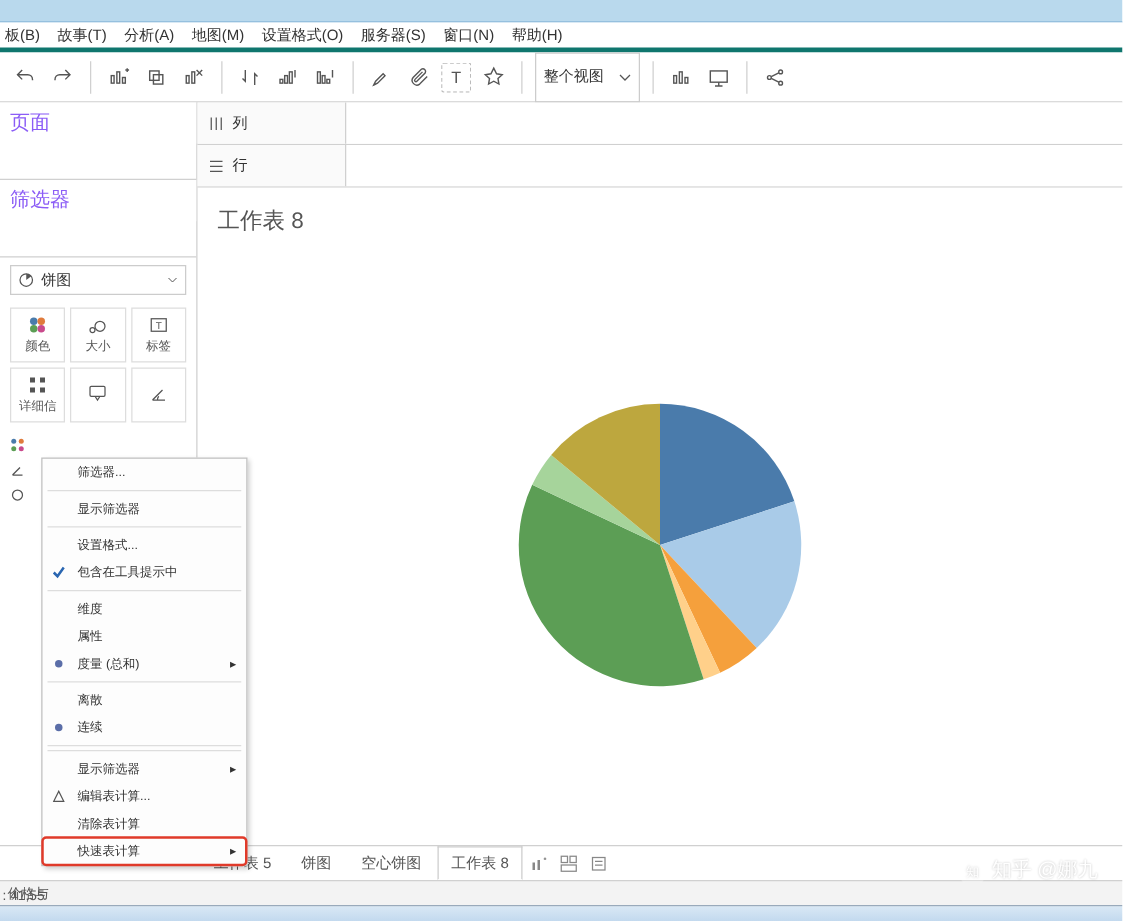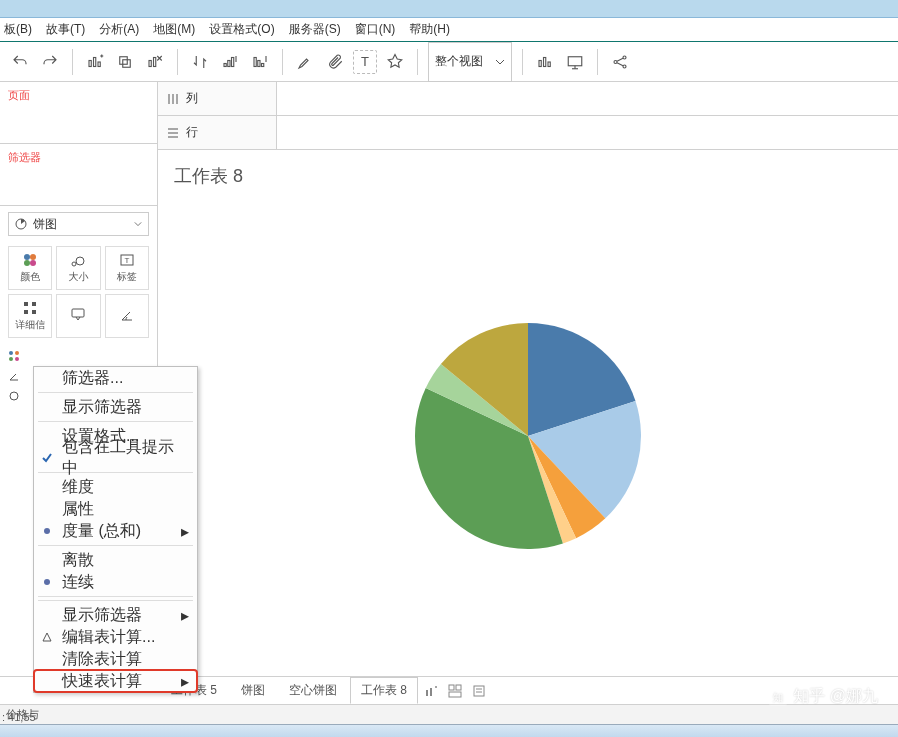--- a/index.html
+++ b/index.html
@@ -2,21 +2,21 @@
 <html><head>
 <meta charset="utf-8">
 <style>
 * { box-sizing: border-box; margin: 0; padding: 0; font-family: "Microsoft YaHei", Arial, sans-serif; }
 body { width: 898px; height: 737px; background: #fff; overflow: hidden; font-size: 12px; color: #333; position: relative; }
 
 
 .title-strip { height: 18px; background: #b9d9ed; border-bottom: 1px solid #8ab8d9; }
 
 
-.menubar { height: 24px; background: #fff; display: flex; align-items: center; padding-left: 4px; border-bottom: 1px solid #0f766e; }
+.menubar { height: 24px; background: #fff; display: flex; align-items: center; padding-left: 4px; border-bottom: 4px solid #0f766e; }
 .menubar span { margin-right: 14px; cursor: default; }
 
 
 .toolbar { height: 40px; background: #fff; border-bottom: 1px solid #d0d0d0; display: flex; align-items: center; padding: 0 8px; gap: 6px; }
 .toolbar .sep { width: 1px; height: 26px; background: #d0d0d0; margin: 0 4px; }
 .tbtn { width: 24px; height: 24px; display: flex; align-items: center; justify-content: center; color: #555; border-radius: 2px; }
 .tbtn svg { width: 18px; height: 18px; stroke: #555; fill: none; stroke-width: 1.5; }
 .view-select { border: 1px solid #ccc; height: 40px; display: flex; align-items: center; padding: 0 6px; gap: 12px; }
 .view-select svg { width: 10px; height: 10px; }
 
@@ -24,21 +24,21 @@
 .main { display: flex; height: 594px; }
 .left-col { width: 158px; border-right: 1px solid #d0d0d0; display: flex; flex-direction: column; }
 .right-col { flex: 1; display: flex; flex-direction: column; }
 
 
 .shelf-row { height: 34px; border-bottom: 1px solid #d0d0d0; display: flex; }
 .shelf-label { width: 118px; border-right: 0; display: flex; align-items: center; padding-left: 8px; gap: 6px; background: #fafafa; }
 .shelf-drop { flex: 1; border-left: 1px solid #d0d0d0; background: #fff; }
 
 
-.panel-h { font-size: 11px; padding: 6px 8px; color: #ef4444; background: #fff; }
+.panel-h { font-size: 16px; padding: 6px 8px; color: #8b5cf6; background: #fff; }
 .pages { height: 62px; border-bottom: 1px solid #d0d0d0; }
 .filters { height: 62px; border-bottom: 1px solid #d0d0d0; }
 .marks-panel { flex: 1; }
 .marks-head { display: flex; align-items: center; justify-content: space-between; padding: 6px 8px; border-bottom: 1px solid #e0e0e0; }
 .mark-type { margin: 6px 8px; border: 1px solid #ccc; height: 24px; display: flex; align-items: center; padding: 0 6px; justify-content: space-between; }
 .mark-grid { display: grid; grid-template-columns: repeat(3, 1fr); gap: 4px; padding: 4px 8px; }
 .mark-cell { border: 1px solid #ddd; height: 44px; display: flex; flex-direction: column; align-items: center; justify-content: center; gap: 2px; font-size: 10px; color: #555; }
 .mark-cell svg { width: 16px; height: 16px; }
 
 .drops { padding: 4px 8px; }
@@ -52,21 +52,21 @@
 .tabs { height: 28px; border-top: 1px solid #d0d0d0; background: #fff; display: flex; align-items: center; padding-left: 160px; gap: 2px; }
 .tab { padding: 4px 10px; font-size: 12px; color: #555; border: 1px solid transparent; }
 .tab.active { border: 1px solid #ccc; border-bottom-color: #fff; background: #fff; }
 .tab-btn { width: 22px; height: 20px; display: flex; align-items: center; justify-content: center; }
 
 
 .status { height: 20px; background: #f3f3f3; border-top: 1px solid #d0d0d0; display: flex; align-items: center; padding: 0 6px; font-size: 11px; color: #555; justify-content: space-between; }
 
 
 .ctx { position: absolute; left: 33px; top: 366px; width: 165px; background: #fdfdfd; border: 1px solid #bfbfbf; box-shadow: 2px 2px 4px rgba(0,0,0,.2); z-index: 50; }
-.ctx-item { height: 22px; display: flex; align-items: center; padding: 0 8px 0 28px; position: relative; font-size: 16px; color: #333; }
+.ctx-item { height: 22px; display: flex; align-items: center; padding: 0 8px 0 28px; position: relative; font-size: 10px; color: #333; }
 .ctx-item .ico { position: absolute; left: 6px; width: 14px; height: 14px; display: flex; align-items: center; justify-content: center; }
 .ctx-item .arrow { margin-left: auto; }
 .ctx-sep { height: 1px; background: #ddd; margin: 3px 4px; }
 .ctx-item.bold { font-weight: bold; }
 .ctx-item.hl { outline: 2px solid #e03a2a; outline-offset: -1px; border-radius: 3px;}
 
 
 .watermark { position: absolute; right: 20px; bottom: 30px; color: #fff; opacity: .85; font-size: 16px; text-shadow: 0 0 2px rgba(0,0,0,.3); display:flex; align-items:center; gap:6px;}
 
 

